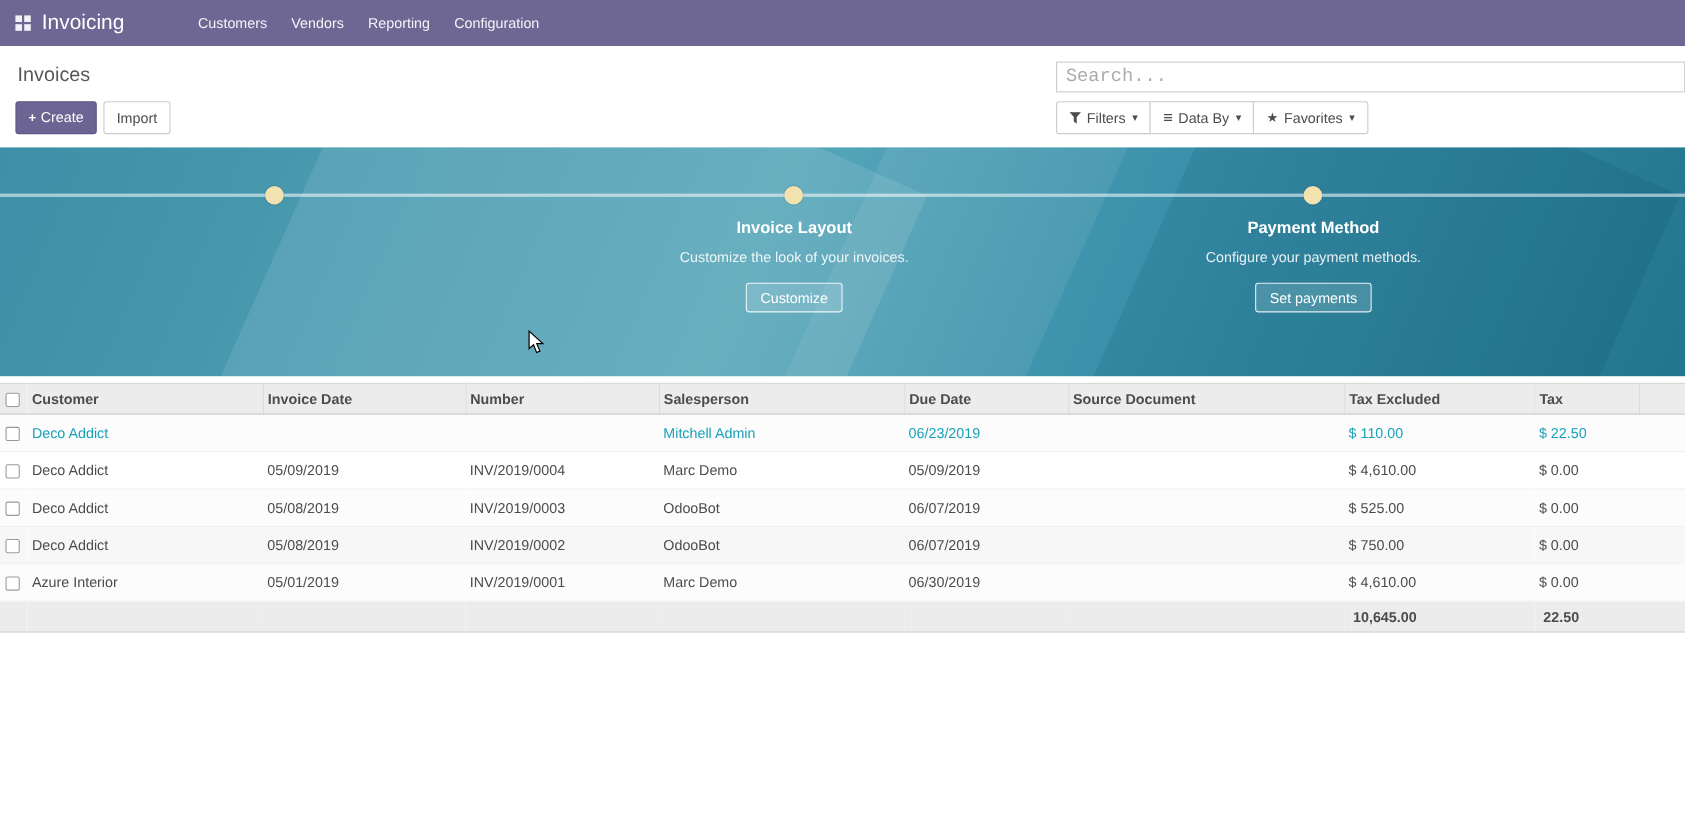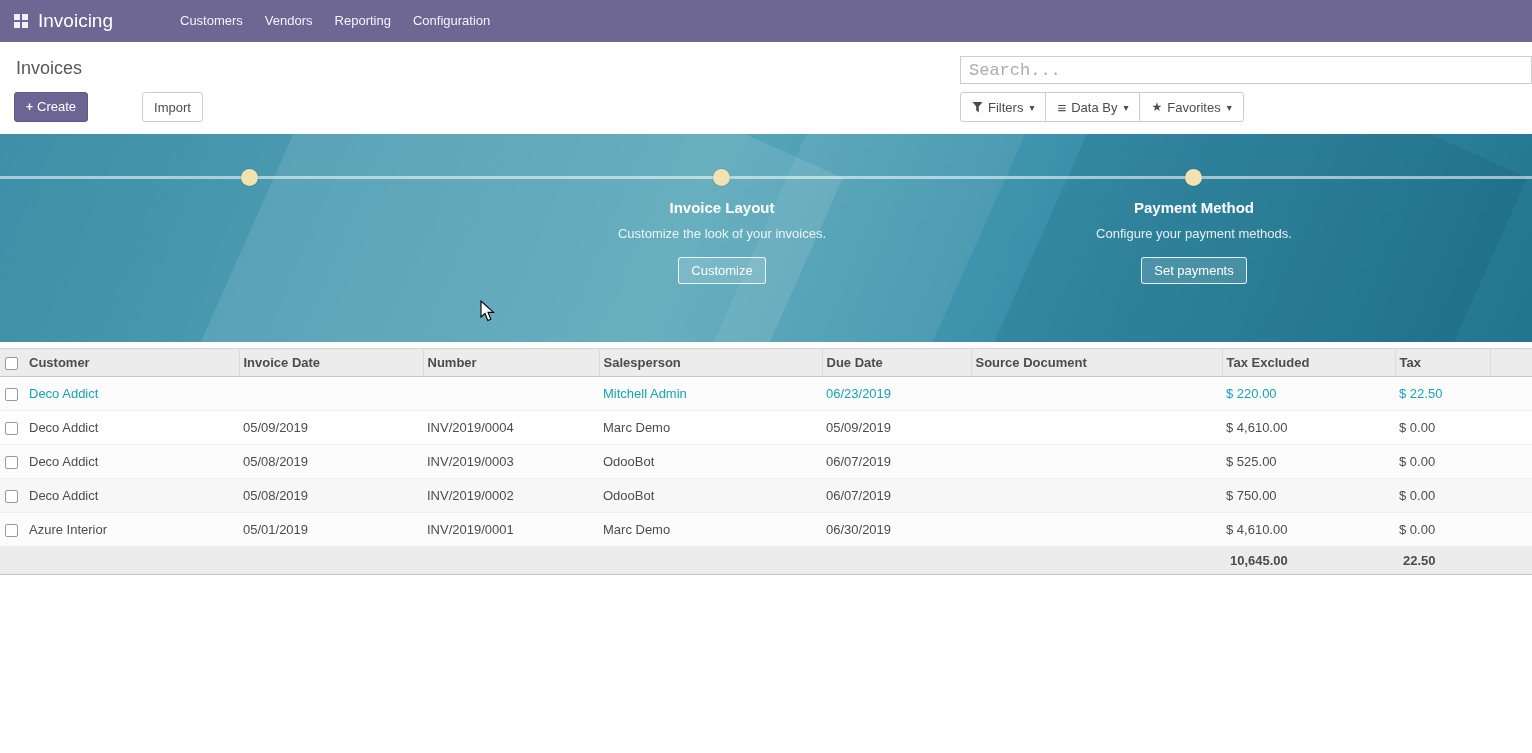--- a/index.html
+++ b/index.html
@@ -30,21 +30,21 @@
   .control-panel { background:#fff; padding:14px 0 12px 0; position:relative; }
   .cp-row1 { display:flex; justify-content:space-between; align-items:flex-start; }
   .breadcrumb-title { font-size:18px; color:#585858; margin-left:16px; margin-top:2px; }
   .search-box {
     width:572px; height:28px; border:1px solid #ccc; font-size:17px;
     padding:0 8px; color:#4c4c4c; outline:none;
     font-family:Liberation Mono, monospace;
   }
   .search-box::placeholder { color:#acacac; }
   .cp-row2 { display:flex; justify-content:space-between; margin-top:8px; }
-  .left-buttons { margin-left:14px; display:flex;gap:48px; }
+  .left-buttons { margin-left:14px; display:flex; }
   .btn {
     font-family:"Liberation Sans", sans-serif;
     font-size:13px; padding:5px 11px; border-radius:3px; cursor:pointer;
     border:1px solid #ccc; background:#fff; color:#4c4c4c; line-height:17px;
   }
   .btn-primary {
     background:#6c6492; border-color:#5f5784; color:#fff; margin-right:6px;
   }
   .btn-primary .plus { font-weight:bold; margin-right:4px; font-size:12px; }
   .right-buttons { display:flex; width:572px; }
@@ -236,21 +236,21 @@
     </thead>
     <tbody>
       <tr>
         <td class="cb-col"><input type="checkbox" class="o-cb" style=""></td>
         <td class="teal">Deco Addict</td>
         <td></td>
         <td></td>
         <td class="teal">Mitchell Admin</td>
         <td class="teal">06/23/2019</td>
         <td></td>
-        <td class="num teal">$ 220.00</td>
+        <td class="num teal">$ 110.00</td>
         <td class="num teal">$ 22.50</td>
         <td></td>
       </tr>
       <tr>
         <td class="cb-col"><input type="checkbox" class="o-cb" style=""></td>
         <td>Deco Addict</td>
         <td>05/09/2019</td>
         <td>INV/2019/0004</td>
         <td>Marc Demo</td>
         <td>05/09/2019</td>

